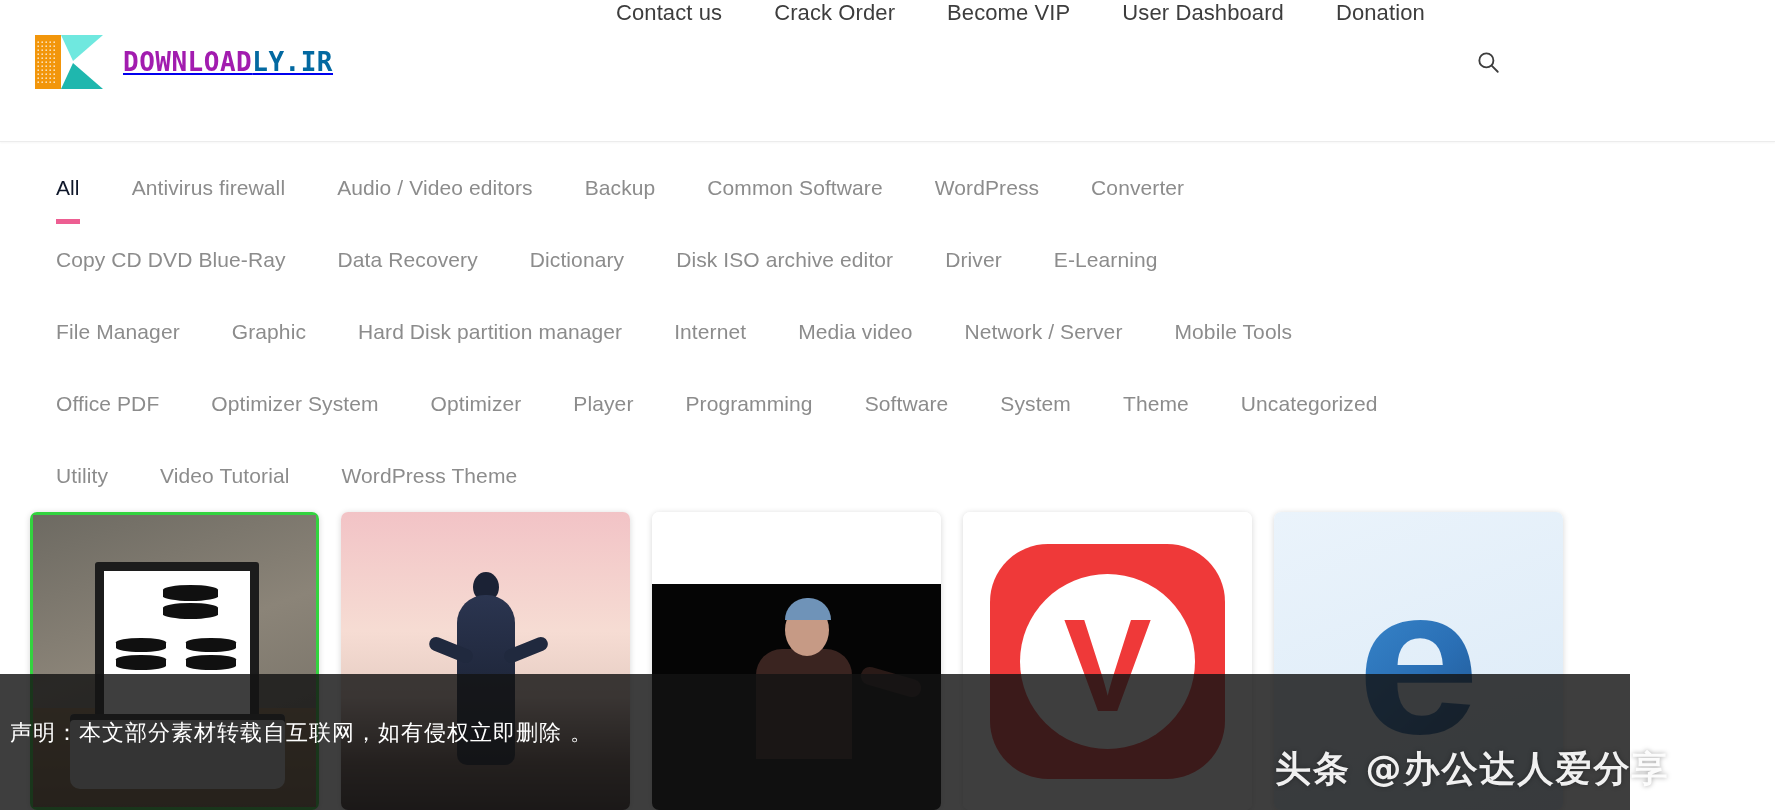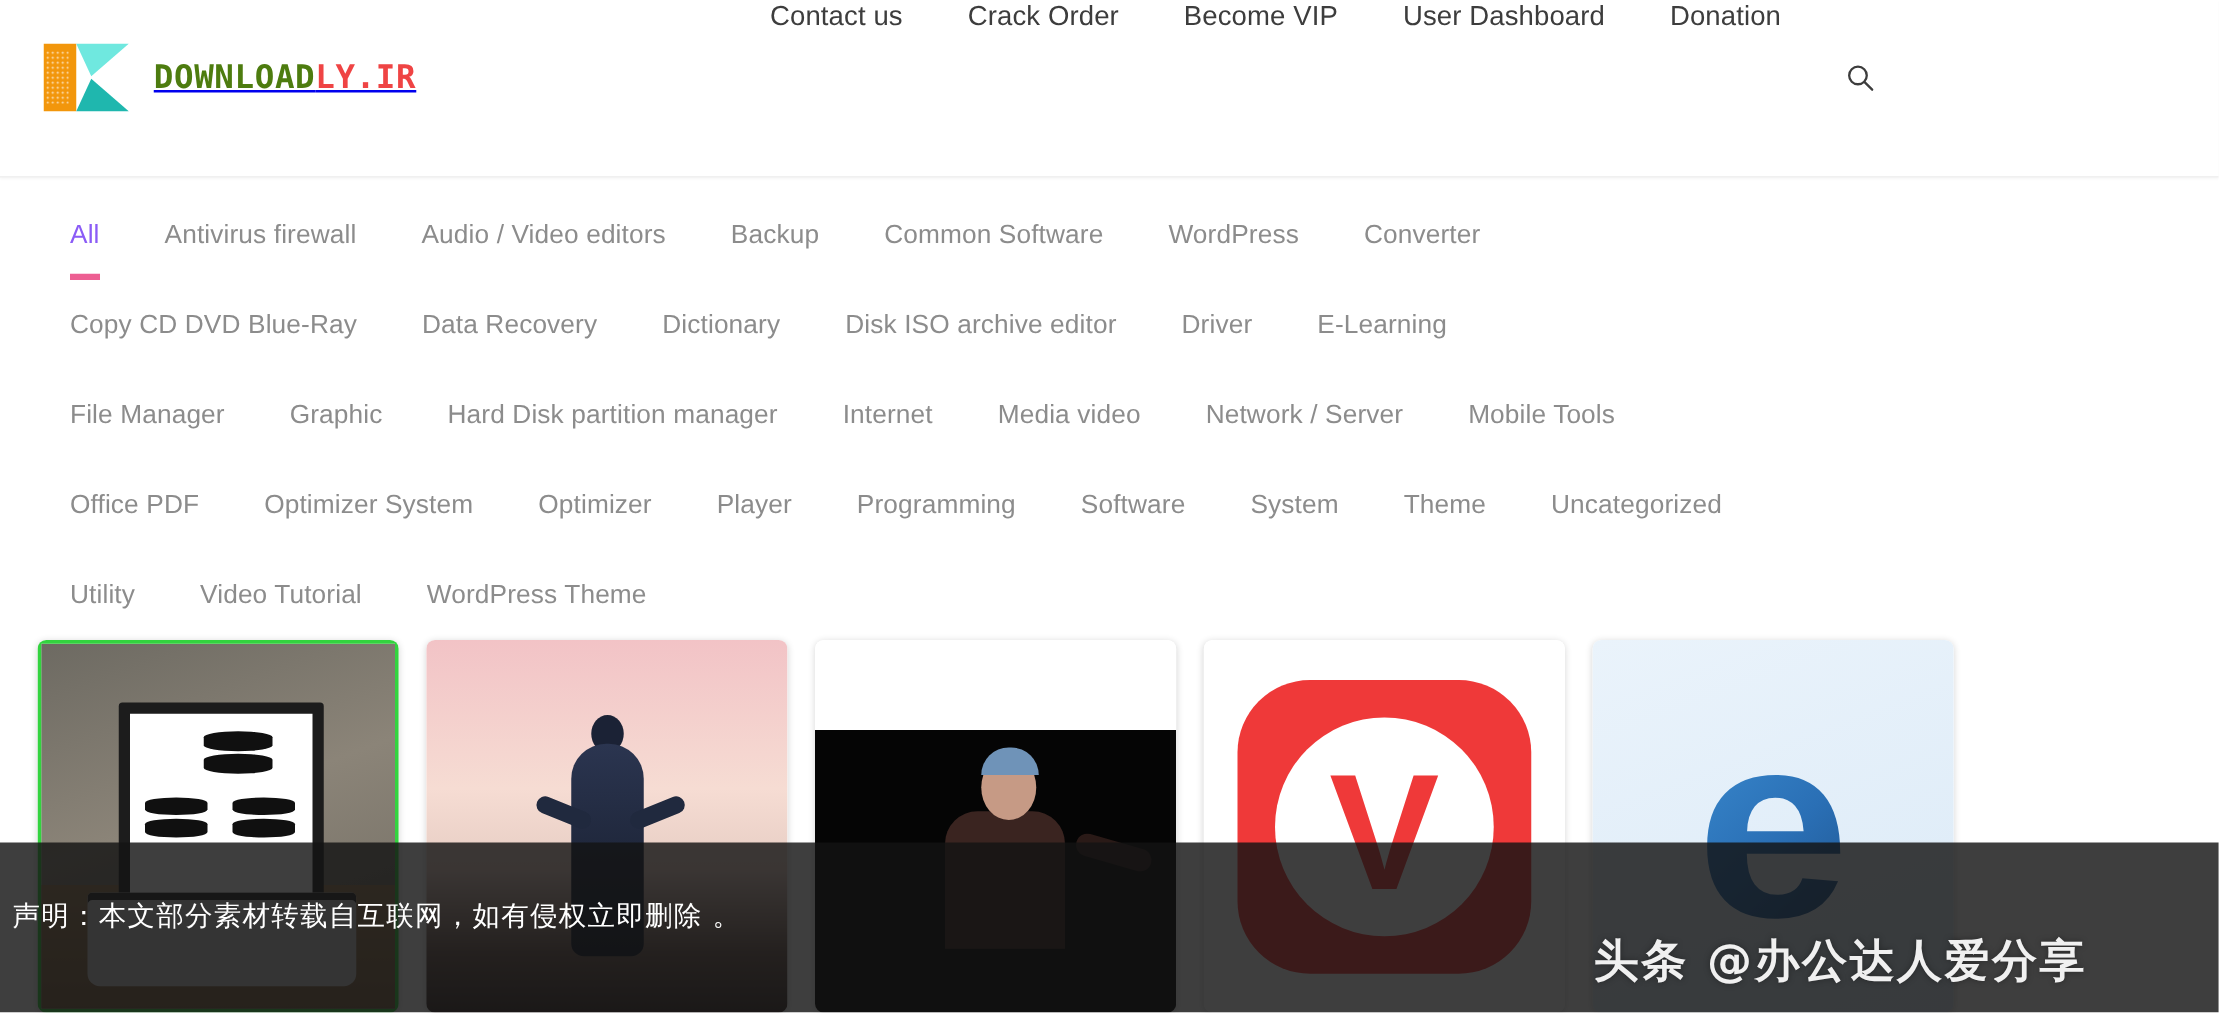--- a/index.html
+++ b/index.html
@@ -31,22 +31,22 @@
   .logo-mark { width: 94px; height: 58px; display:block; }
   .logo-text {
     font-family: "DejaVu Sans Mono", monospace;
     font-size: 26px;
     font-weight: 700;
     letter-spacing: 0.5px;
     margin-left: -4px;
     line-height: 1;
     white-space: nowrap;
   }
-  .logo-text .o { color: #4d7c0f; }
-  .logo-text .t { color: #ef4444; }
+  .logo-text .o { color: #a21caf; }
+  .logo-text .t { color: #0369a1; }
 
   .topnav {
     position: absolute;
     left: 590px; top: 0;
     height: 142px;
     display: flex;
     align-items: flex-start;
     gap: 0;
   }
   .topnav a {
@@ -79,21 +79,21 @@
   .cat {
     font-size: 21px;
     color: #8c8c8c;
     text-decoration: none;
     white-space: nowrap;
     padding: 14px 26px 0 26px;
     line-height: 28px;
     letter-spacing: 0.1px;
     position: relative;
   }
-  .cat.active { color: #8b5cf6; }
+  .cat.active { color: #0f172a; }
   .cat.active::after {
     content: "";
     position: absolute;
     left: 26px; right: 26px;
     bottom: -22px;
     height: 5px;
     background: #ed5e92;
   }
 
   
@@ -171,21 +171,21 @@
     font-size: 210px; font-weight:700; line-height:1;
     background: linear-gradient(135deg,#3d8fd3 0%,#2a6fb5 55%,#1d4f86 100%);
     -webkit-background-clip: text; background-clip:text; color: transparent;
     transform: scaleX(1.05);
   }
 
   
   .banner {
     position: absolute;
     left: 0; bottom: 0;
-    width: 1775px;
+    width: 1630px;
     height: 136px;
     background: rgba(20,20,20,0.82);
   }
   .banner-text {
     position: absolute;
     left: 10px; top: 44px;
     color: #ffffff;
     font-size: 22px;
     font-family: "DejaVu Sans", sans-serif;
     letter-spacing: 1px;

